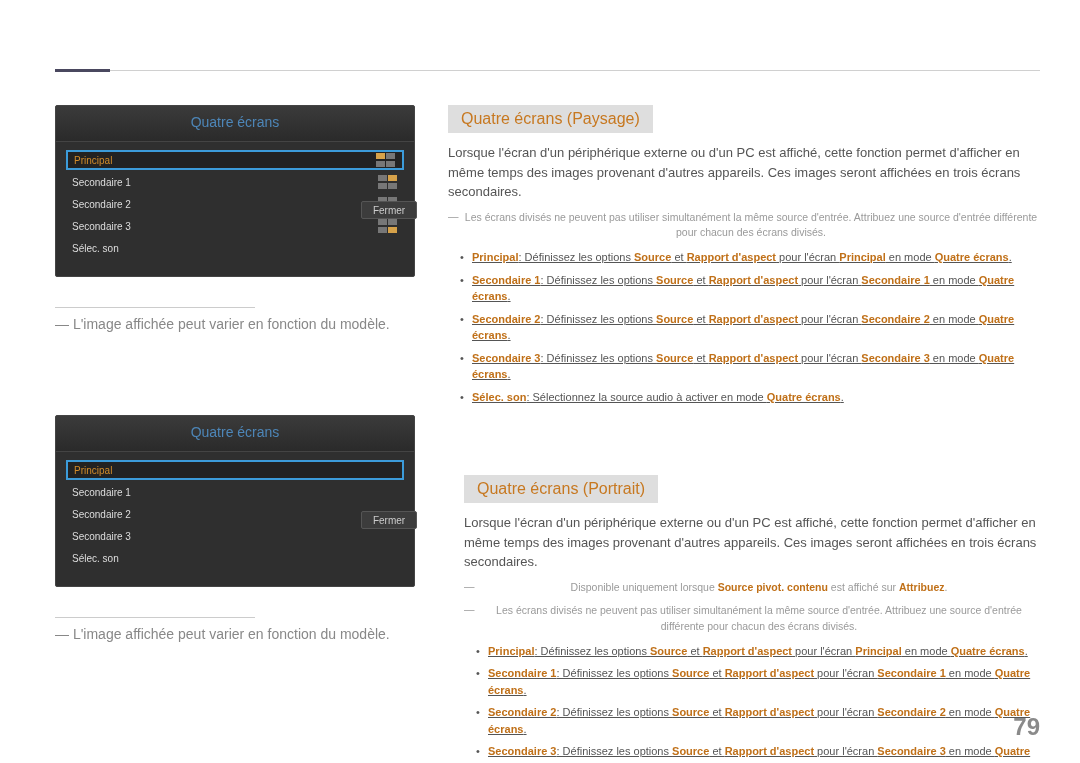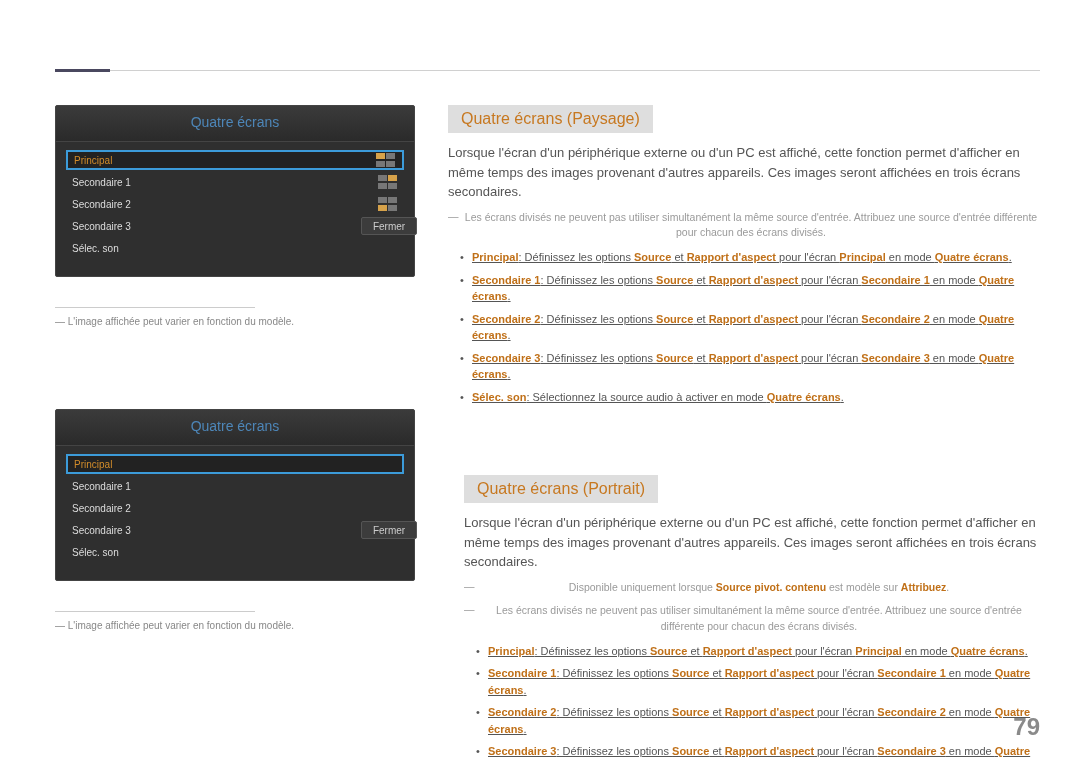--- a/index.html
+++ b/index.html
@@ -100,41 +100,41 @@
   
   .g2x2 { width:20px; height:14px; }
   .g2x2 .cell { width:9px; height:6px; }
   
   .g1x4 { width:12px; height:16px; flex-direction:column; display:flex; gap:1px; }
   .g1x4 .cell { width:12px; height:3px; }
 
   .close-btn {
     position: absolute;
     right: -62px;
-    top: 112px;
+    top: 96px;
     width: 56px;
     height: 18px;
     line-height: 18px;
     text-align: center;
     background: #3c3c3c;
     border: 1px solid #555;
     border-radius: 2px;
     color: #ccc;
     font-size: 10px;
   }
   .menu-wrap { position: relative; width:300px; }
 
   .caption-rule {
     margin-top: 30px;
     border-top: 1px solid #ccc;
     width: 200px;
   }
   .caption {
     margin-top: 6px;
-    font-size: 10px;
+    font-size: 14px;
     color: #888;
   }
   .section2 { margin-top: 80px; }
 
   
   .h-band {
     display: inline-block;
     background: #dedede;
     padding: 2px 13px;
     font-size: 16px;
@@ -304,21 +304,21 @@
       <li><span class="kw">Secondaire 1</span><span>: Définissez les options </span><span class="kw">Source</span><span> et </span><span class="kw">Rapport d'aspect</span><span> pour l'écran </span><span class="kw">Secondaire 1</span><span> en mode </span><span class="kw">Quatre écrans</span><span>.</span></li>
       <li><span class="kw">Secondaire 2</span><span>: Définissez les options </span><span class="kw">Source</span><span> et </span><span class="kw">Rapport d'aspect</span><span> pour l'écran </span><span class="kw">Secondaire 2</span><span> en mode </span><span class="kw">Quatre écrans</span><span>.</span></li>
       <li><span class="kw">Secondaire 3</span><span>: Définissez les options </span><span class="kw">Source</span><span> et </span><span class="kw">Rapport d'aspect</span><span> pour l'écran </span><span class="kw">Secondaire 3</span><span> en mode </span><span class="kw">Quatre écrans</span><span>.</span></li>
       <li><span class="kw">Sélec. son</span><span>: Sélectionnez la source audio à activer en mode </span><span class="kw">Quatre écrans</span><span>.</span></li>
     </ul>
   </div>
 
   <div class="right-block2">
     <div class="h-band">Quatre écrans (Portrait)</div>
     <div class="para">Lorsque l'écran d'un périphérique externe ou d'un PC est affiché, cette fonction permet d'afficher en même temps des images provenant d'autres appareils. Ces images seront affichées en trois écrans secondaires.</div>
-    <div class="dash-note"><span>Disponible uniquement lorsque </span><span class="kw">Source pivot. contenu</span><span> est modèle sur </span><span class="kw">Attribuez</span><span>.</span></div>
+    <div class="dash-note"><span>Disponible uniquement lorsque </span><span class="kw">Source pivot. contenu</span><span> est affiché sur </span><span class="kw">Attribuez</span><span>.</span></div>
     <div class="dash-note">Les écrans divisés ne peuvent pas utiliser simultanément la même source d'entrée. Attribuez une source d'entrée différente pour chacun des écrans divisés.</div>
     <ul class="bullets">
       <li><span class="kw">Principal</span><span>: Définissez les options </span><span class="kw">Source</span><span> et </span><span class="kw">Rapport d'aspect</span><span> pour l'écran </span><span class="kw">Principal</span><span> en mode </span><span class="kw">Quatre écrans</span><span>.</span></li>
       <li><span class="kw">Secondaire 1</span><span>: Définissez les options </span><span class="kw">Source</span><span> et </span><span class="kw">Rapport d'aspect</span><span> pour l'écran </span><span class="kw">Secondaire 1</span><span> en mode </span><span class="kw">Quatre écrans</span><span>.</span></li>
       <li><span class="kw">Secondaire 2</span><span>: Définissez les options </span><span class="kw">Source</span><span> et </span><span class="kw">Rapport d'aspect</span><span> pour l'écran </span><span class="kw">Secondaire 2</span><span> en mode </span><span class="kw">Quatre écrans</span><span>.</span></li>
       <li><span class="kw">Secondaire 3</span><span>: Définissez les options </span><span class="kw">Source</span><span> et </span><span class="kw">Rapport d'aspect</span><span> pour l'écran </span><span class="kw">Secondaire 3</span><span> en mode </span><span class="kw">Quatre écrans</span><span>.</span></li>
       <li><span class="kw">Sélec. son</span><span>: Sélectionnez la source audio à activer en mode </span><span class="kw">Quatre écrans</span><span>.</span></li>
     </ul>
   </div>
 

